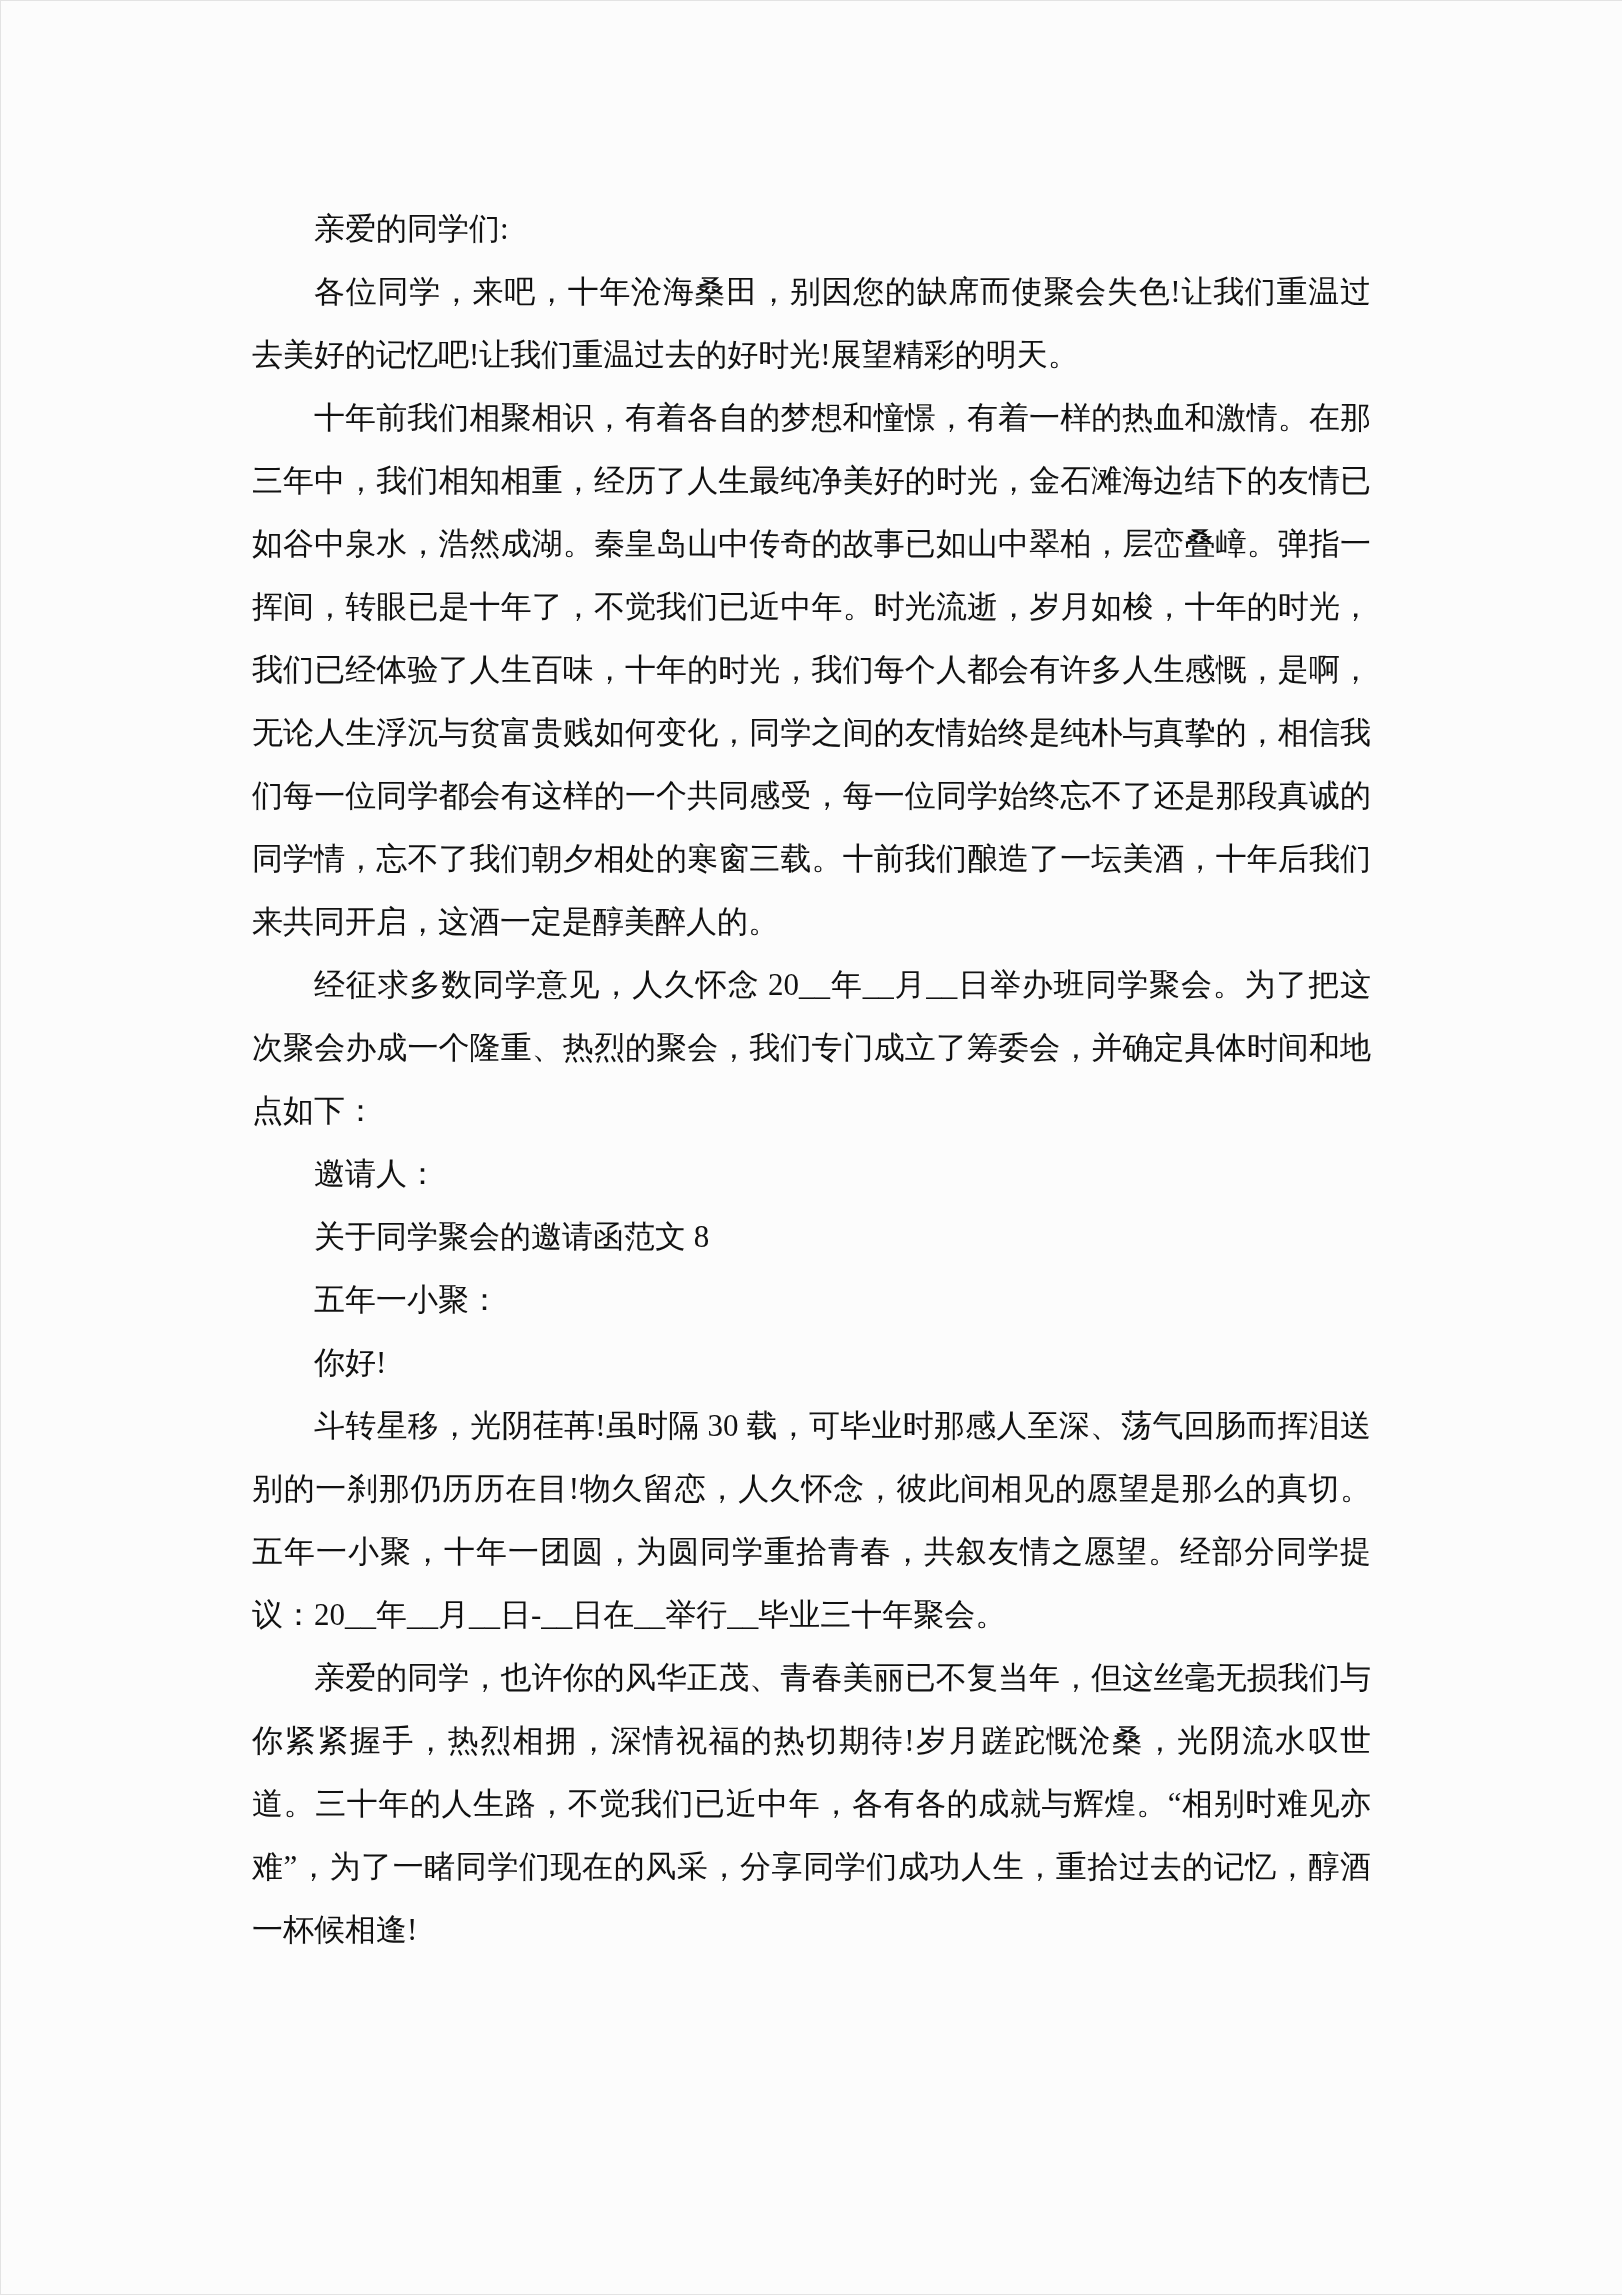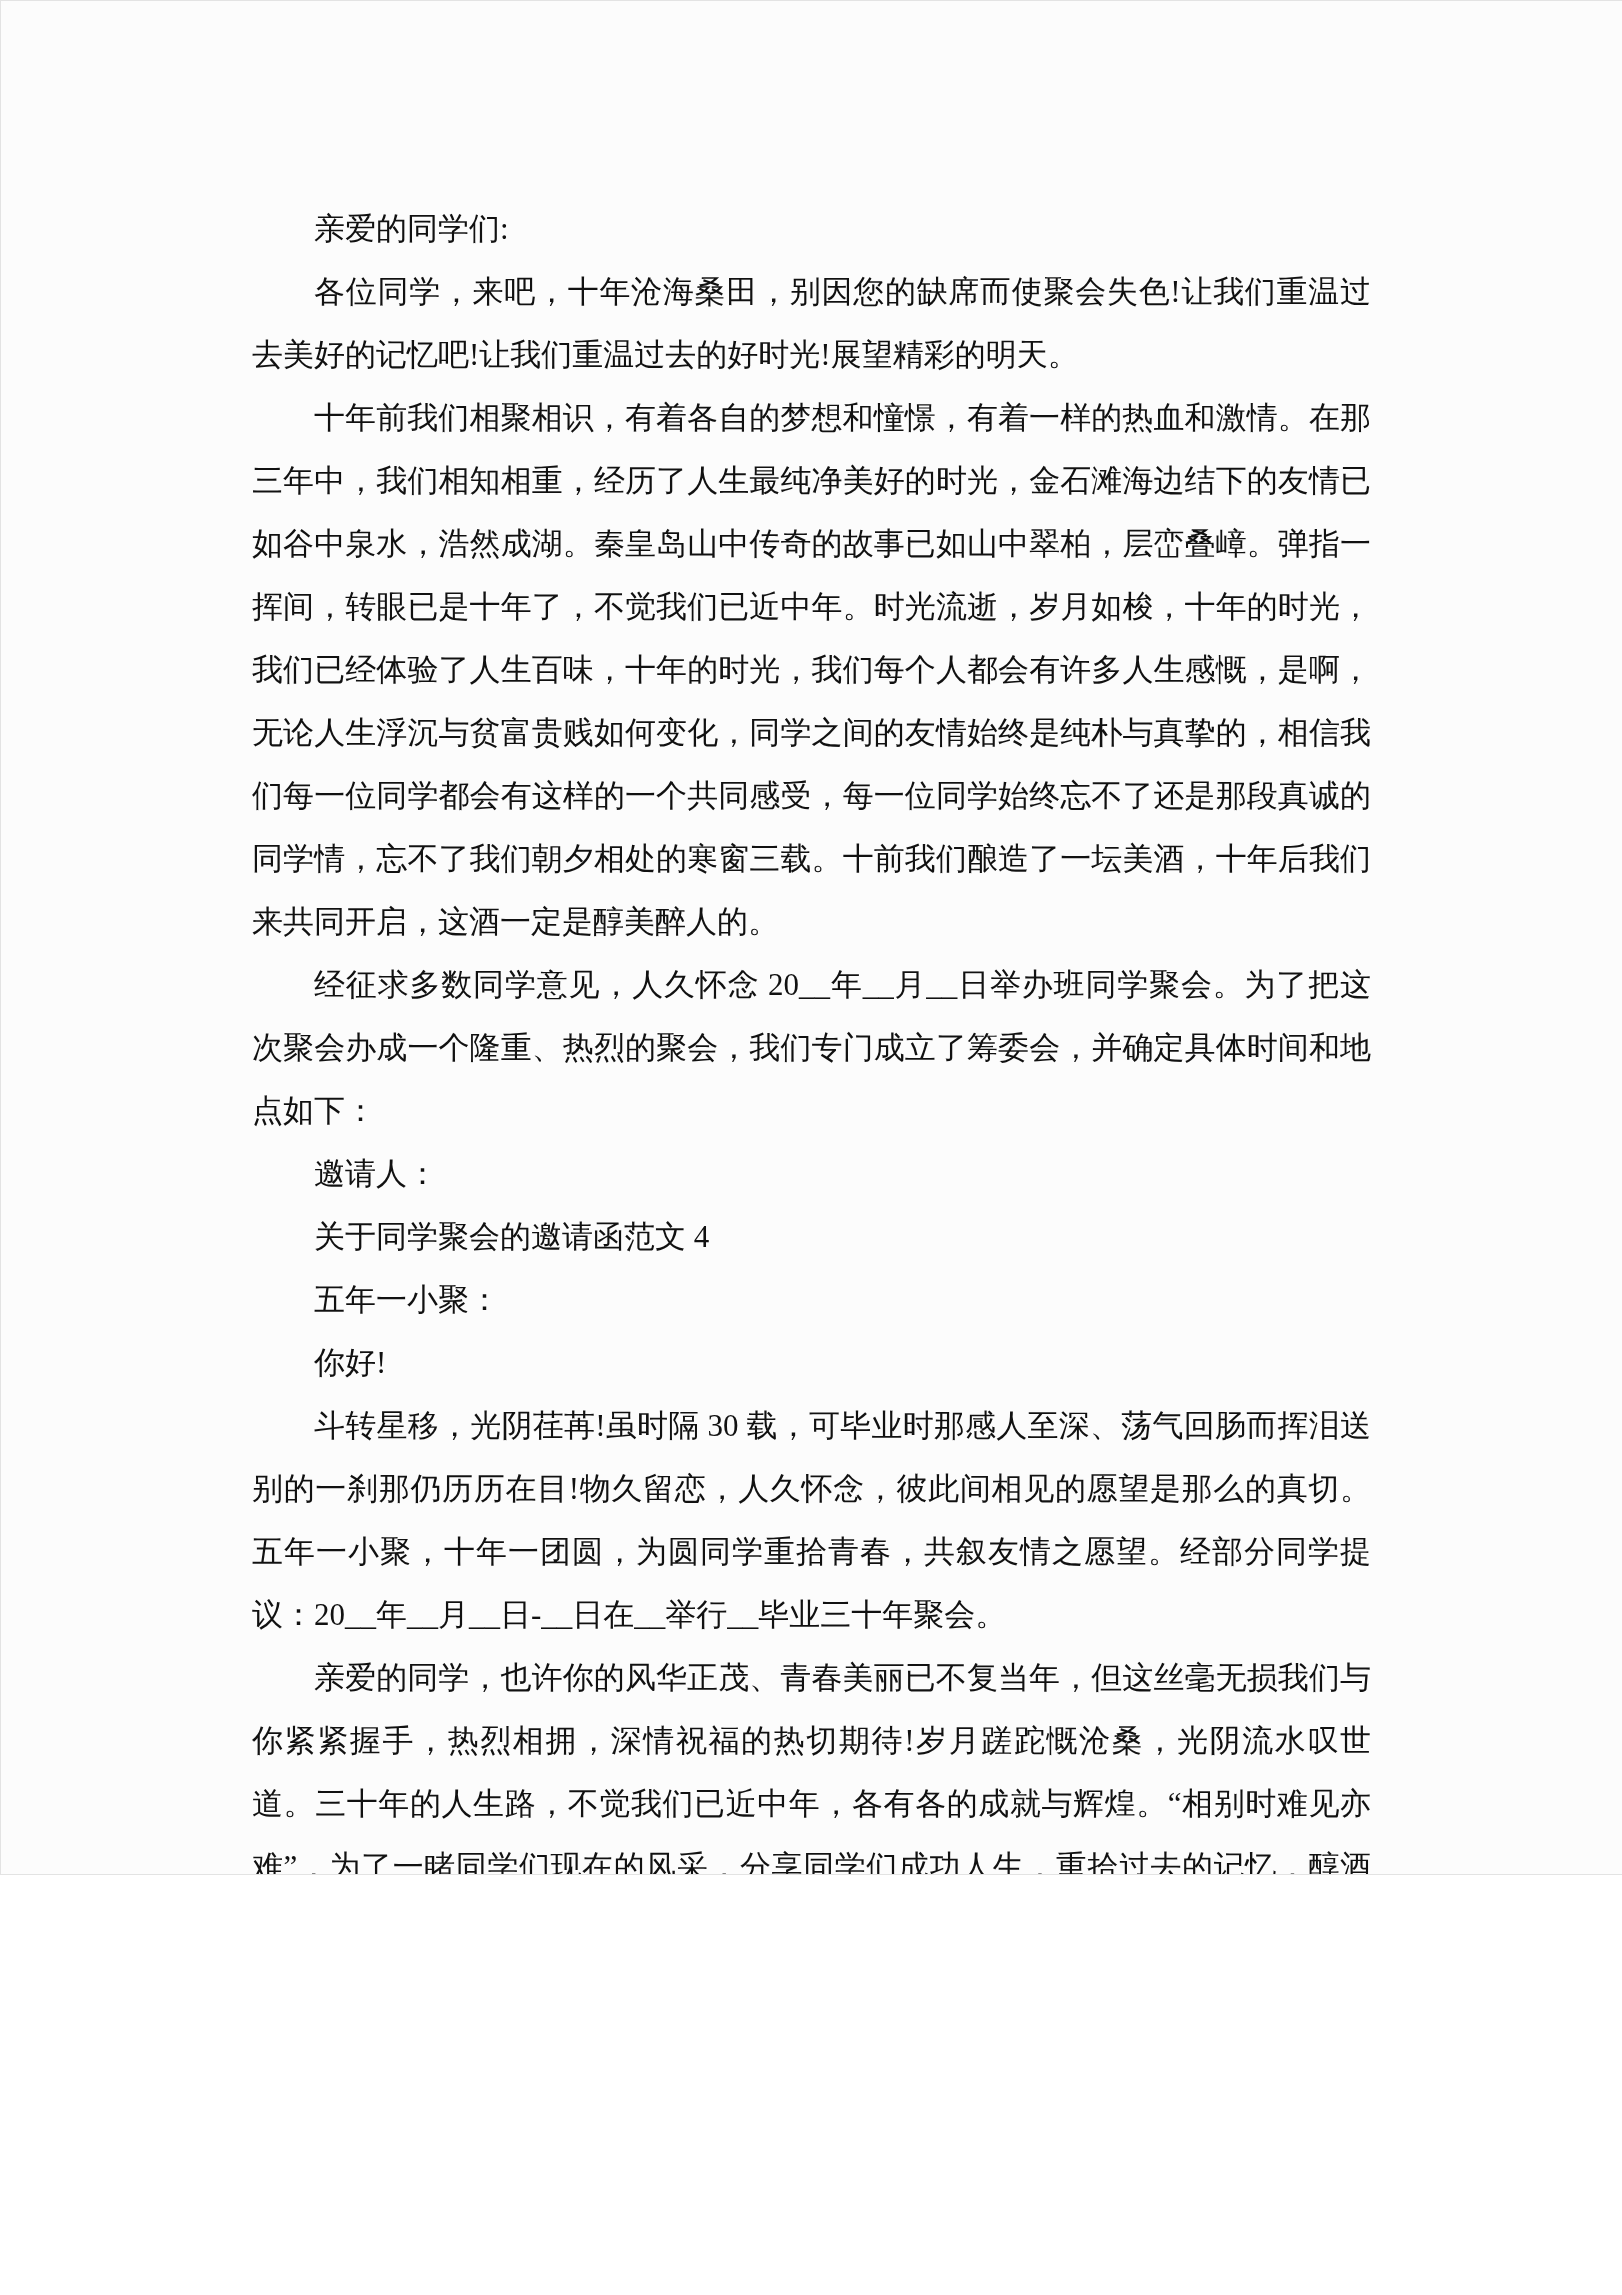--- a/index.html
+++ b/index.html
@@ -8,21 +8,21 @@
     --edge-color:#e3e3e3;
   }
   html,body{margin:0;padding:0;}
   body{
     width:1623px;height:2295px;
     background:#ffffff;
     font-family:"Liberation Serif","DejaVu Serif",serif;
   }
   .page{
     position:relative;
-    width:1623px;height:1875px;
+    width:1623px;height:2295px;
     box-sizing:border-box;
     background:var(--page-bg);
     border:0.7px solid var(--edge-color);
     overflow:hidden;
   }
   .doc-body{
     box-sizing:border-box;
     margin:0 auto;
     padding-top:196px;
     width:1119px;
@@ -43,20 +43,20 @@
 </head>
 <body>
 
 <div class="page">
   <div class="doc-body" id="doc-body">
       <p class="indent">亲爱的同学们:</p>
       <p class="indent">各位同学，来吧，十年沧海桑田，别因您的缺席而使聚会失色!让我们重温过去美好的记忆吧!让我们重温过去的好时光!展望精彩的明天。</p>
       <p class="indent">十年前我们相聚相识，有着各自的梦想和憧憬，有着一样的热血和激情。在那三年中，我们相知相重，经历了人生最纯净美好的时光，金石滩海边结下的友情已如谷中泉水，浩然成湖。秦皇岛山中传奇的故事已如山中翠柏，层峦叠嶂。弹指一挥间，转眼已是十年了，不觉我们已近中年。时光流逝，岁月如梭，十年的时光，我们已经体验了人生百味，十年的时光，我们每个人都会有许多人生感慨，是啊，无论人生浮沉与贫富贵贱如何变化，同学之间的友情始终是纯朴与真挚的，相信我们每一位同学都会有这样的一个共同感受，每一位同学始终忘不了还是那段真诚的同学情，忘不了我们朝夕相处的寒窗三载。十前我们酿造了一坛美酒，十年后我们来共同开启，这酒一定是醇美醉人的。</p>
       <p class="indent">经征求多数同学意见，人久怀念 20__年__月__日举办班同学聚会。为了把这次聚会办成一个隆重、热烈的聚会，我们专门成立了筹委会，并确定具体时间和地点如下：</p>
       <p class="indent">邀请人：</p>
-      <p class="indent">关于同学聚会的邀请函范文 4</p>
+      <p class="indent">关于同学聚会的邀请函范文 8</p>
       <p class="indent">五年一小聚：</p>
       <p class="indent">你好!</p>
       <p class="indent">斗转星移，光阴荏苒!虽时隔 30 载，可毕业时那感人至深、荡气回肠而挥泪送别的一刹那仍历历在目!物久留恋，人久怀念，彼此间相见的愿望是那么的真切。五年一小聚，十年一团圆，为圆同学重拾青春，共叙友情之愿望。经部分同学提议：20__年__月__日-__日在__举行__毕业三十年聚会。</p>
       <p class="indent">亲爱的同学，也许你的风华正茂、青春美丽已不复当年，但这丝毫无损我们与你紧紧握手，热烈相拥，深情祝福的热切期待!岁月蹉跎慨沧桑，光阴流水叹世道。三十年的人生路，不觉我们已近中年，各有各的成就与辉煌。“相别时难见亦难”，为了一睹同学们现在的风采，分享同学们成功人生，重拾过去的记忆，醇酒一杯候相逢!</p>
     </div>
 </div>
 
 
 </body></html>

